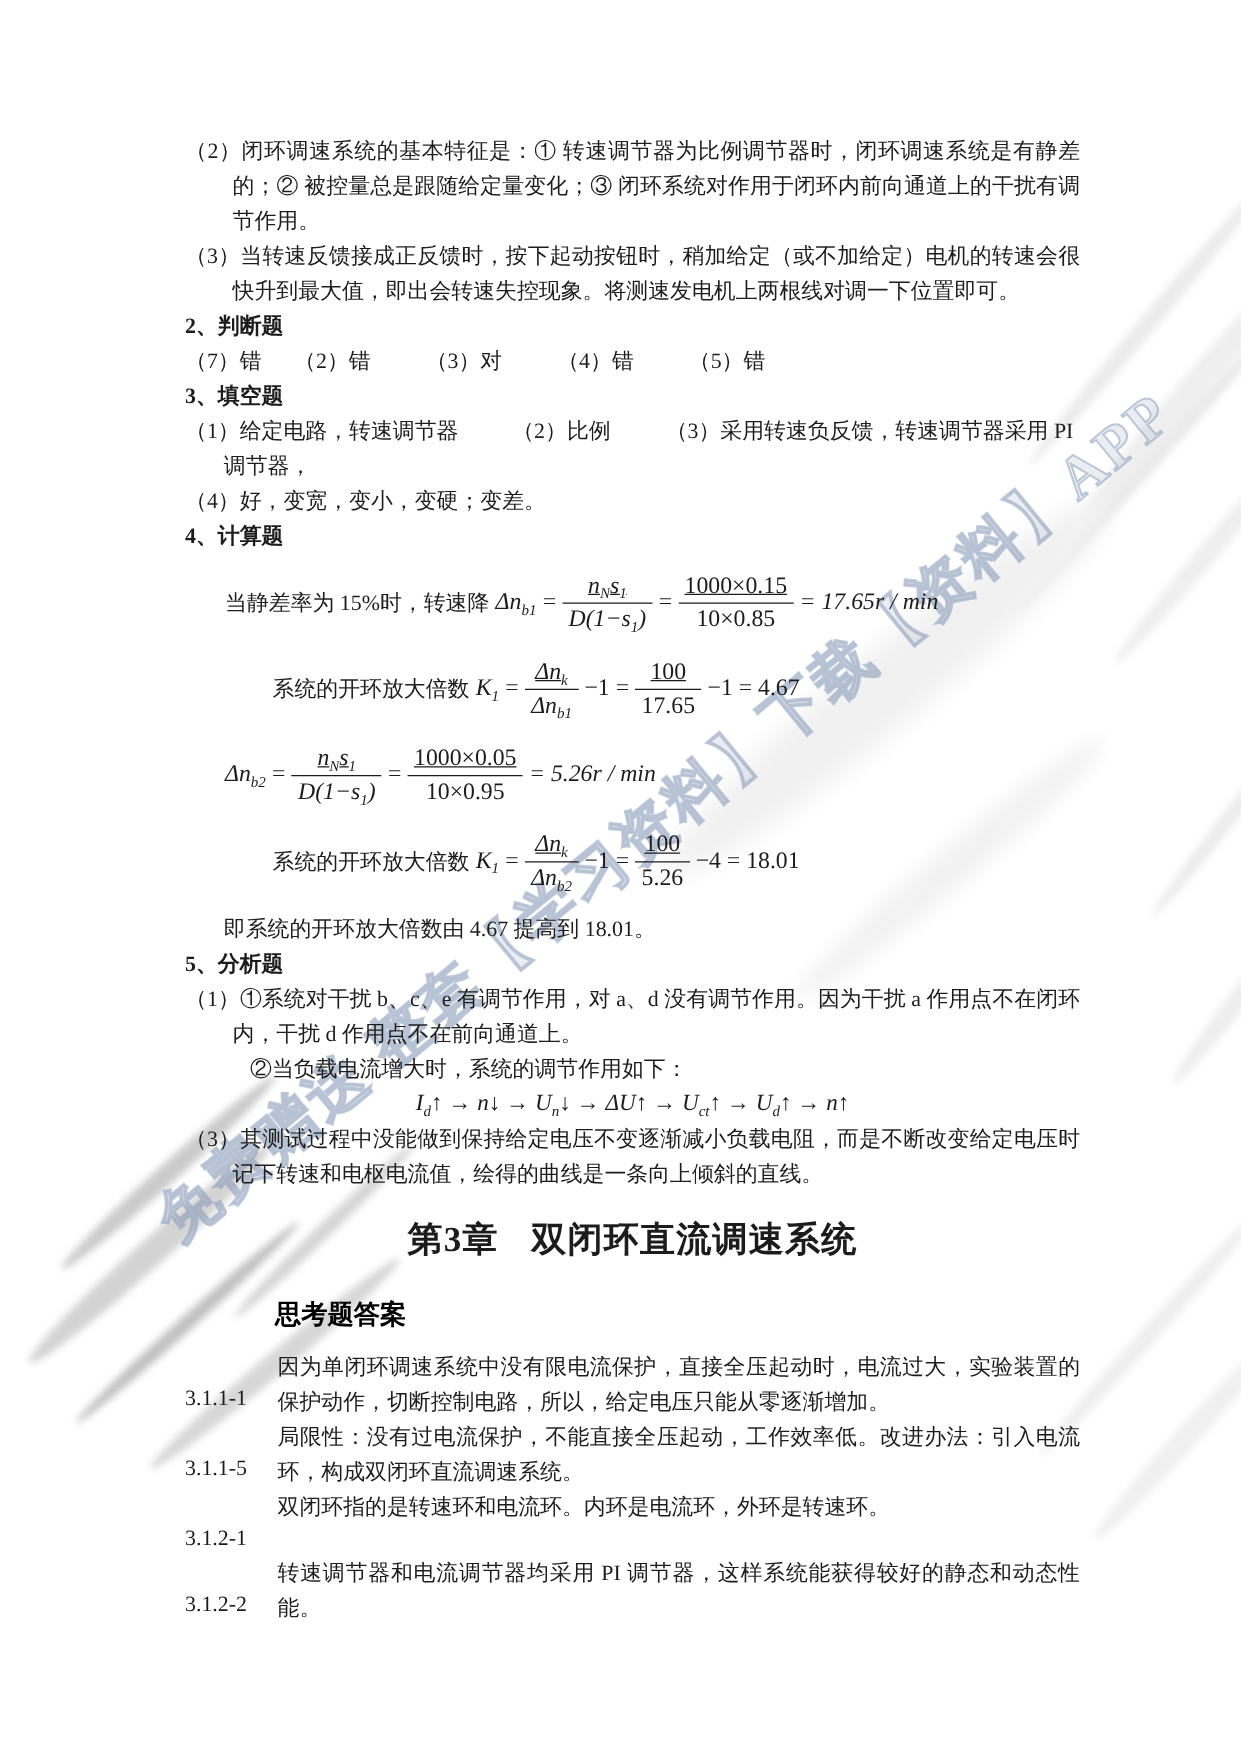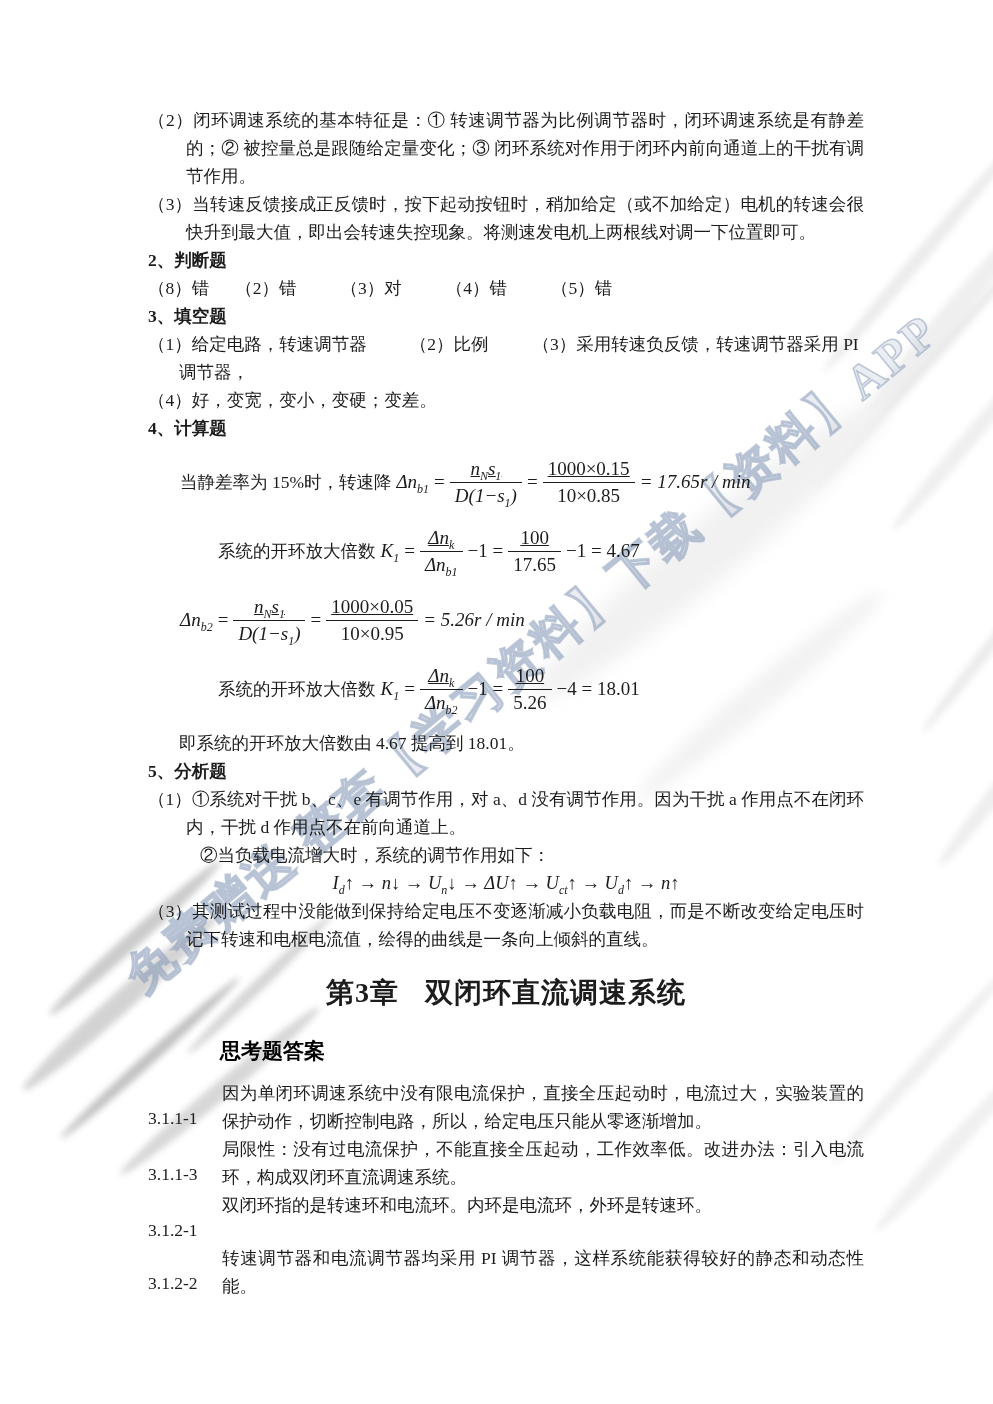--- a/index.html
+++ b/index.html
@@ -88,21 +88,21 @@
 
   <div class="watermark">免费赠送 整套【学习资料】下载【资料】APP</div>
 
   <div class="content">
 
     <p class="para"><span>（2）</span><span>闭环调速系统的基本特征是：① 转速调节器为比例调节器时，闭环调速系统是有静差的；② 被控量总是跟随给定量变化；③ 闭环系统对作用于闭环内前向通道上的干扰有调节作用。</span></p>
     <p class="para"><span>（3）</span><span>当转速反馈接成正反馈时，按下起动按钮时，稍加给定（或不加给定）电机的转速会很快升到最大值，即出会转速失控现象。将测速发电机上两根线对调一下位置即可。</span></p>
 
     <p class="sec-title">2、判断题</p>
     <p class="answers-line" style="margin:0;">
-      <span>（8）错</span><span style="margin-right:44px;">（2）错</span><span style="margin-right:44px;">（3）对</span><span style="margin-right:44px;">（4）错</span><span>（5）错</span>
+      <span>（7）错</span><span style="margin-right:44px;">（2）错</span><span style="margin-right:44px;">（3）对</span><span style="margin-right:44px;">（4）错</span><span>（5）错</span>
     </p>
 
     <p class="sec-title">3、填空题</p>
     <p class="fill-line" style="margin:0;">
       <span style="margin-right:43px;">（1）给定电路，转速调节器</span><span style="margin-right:44px;">（2）比例</span><span style="margin-right:0;">（3）采用转速负反馈，转速调节器采用 PI</span>
     </p>
     <p class="indent1">调节器，</p>
     <p style="margin:0;">（4）好，变宽，变小，变硬；变差。</p>
 
     <p class="sec-title">4、计算题</p>
@@ -182,21 +182,21 @@
 
     <h1 class="chapter"><span>第3章</span><span class="gap"></span><span>双闭环直流调速系统</span></h1>
 
     <p class="sub-red">思考题答案</p>
 
     <div class="qa-item">
       <span class="qa-id">3.1.1-1</span>
       <span class="qa-text">因为单闭环调速系统中没有限电流保护，直接全压起动时，电流过大，实验装置的保护动作，切断控制电路，所以，给定电压只能从零逐渐增加。</span>
     </div>
     <div class="qa-item">
-      <span class="qa-id">3.1.1-3</span>
+      <span class="qa-id">3.1.1-5</span>
       <span class="qa-text">局限性：没有过电流保护，不能直接全压起动，工作效率低。改进办法：引入电流环，构成双闭环直流调速系统。</span>
     </div>
     <div class="qa-item">
       <span class="qa-id">3.1.2-1</span>
       <span class="qa-text">双闭环指的是转速环和电流环。内环是电流环，外环是转速环。</span>
     </div>
     <div class="qa-item">
       <span class="qa-id">3.1.2-2</span>
       <span class="qa-text">转速调节器和电流调节器均采用 PI 调节器，这样系统能获得较好的静态和动态性能。</span>
     </div>

